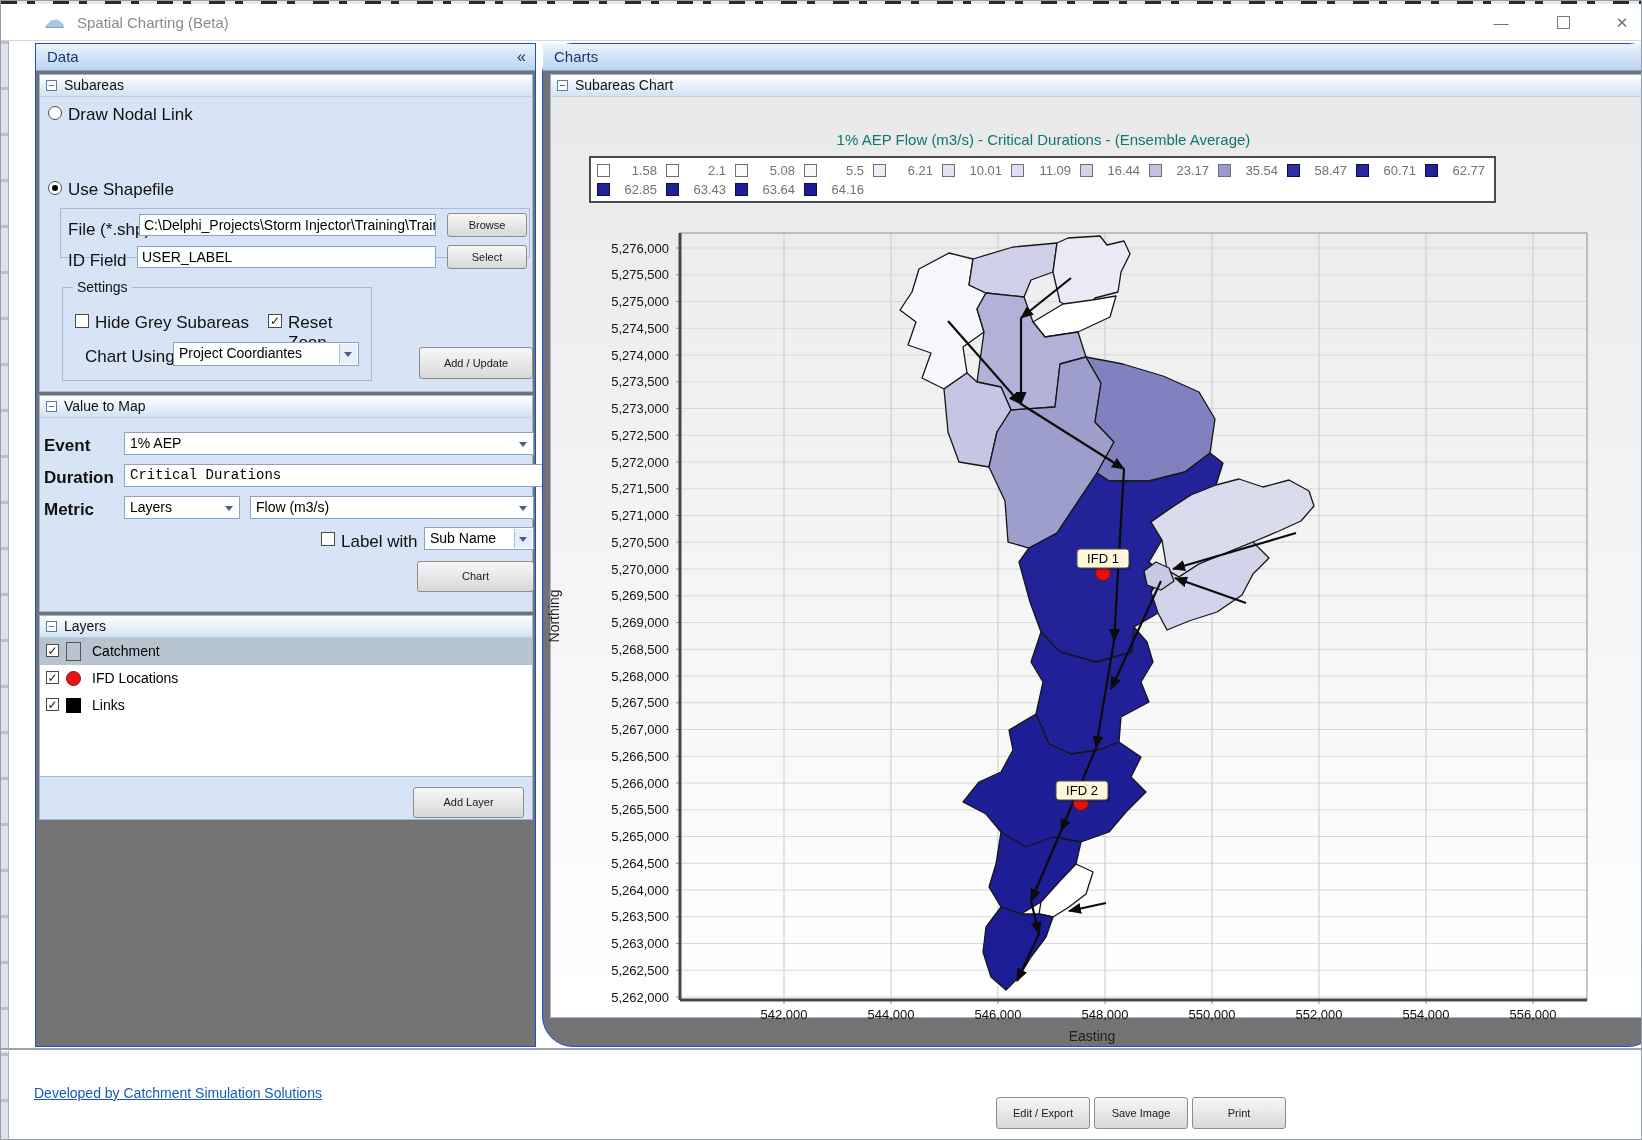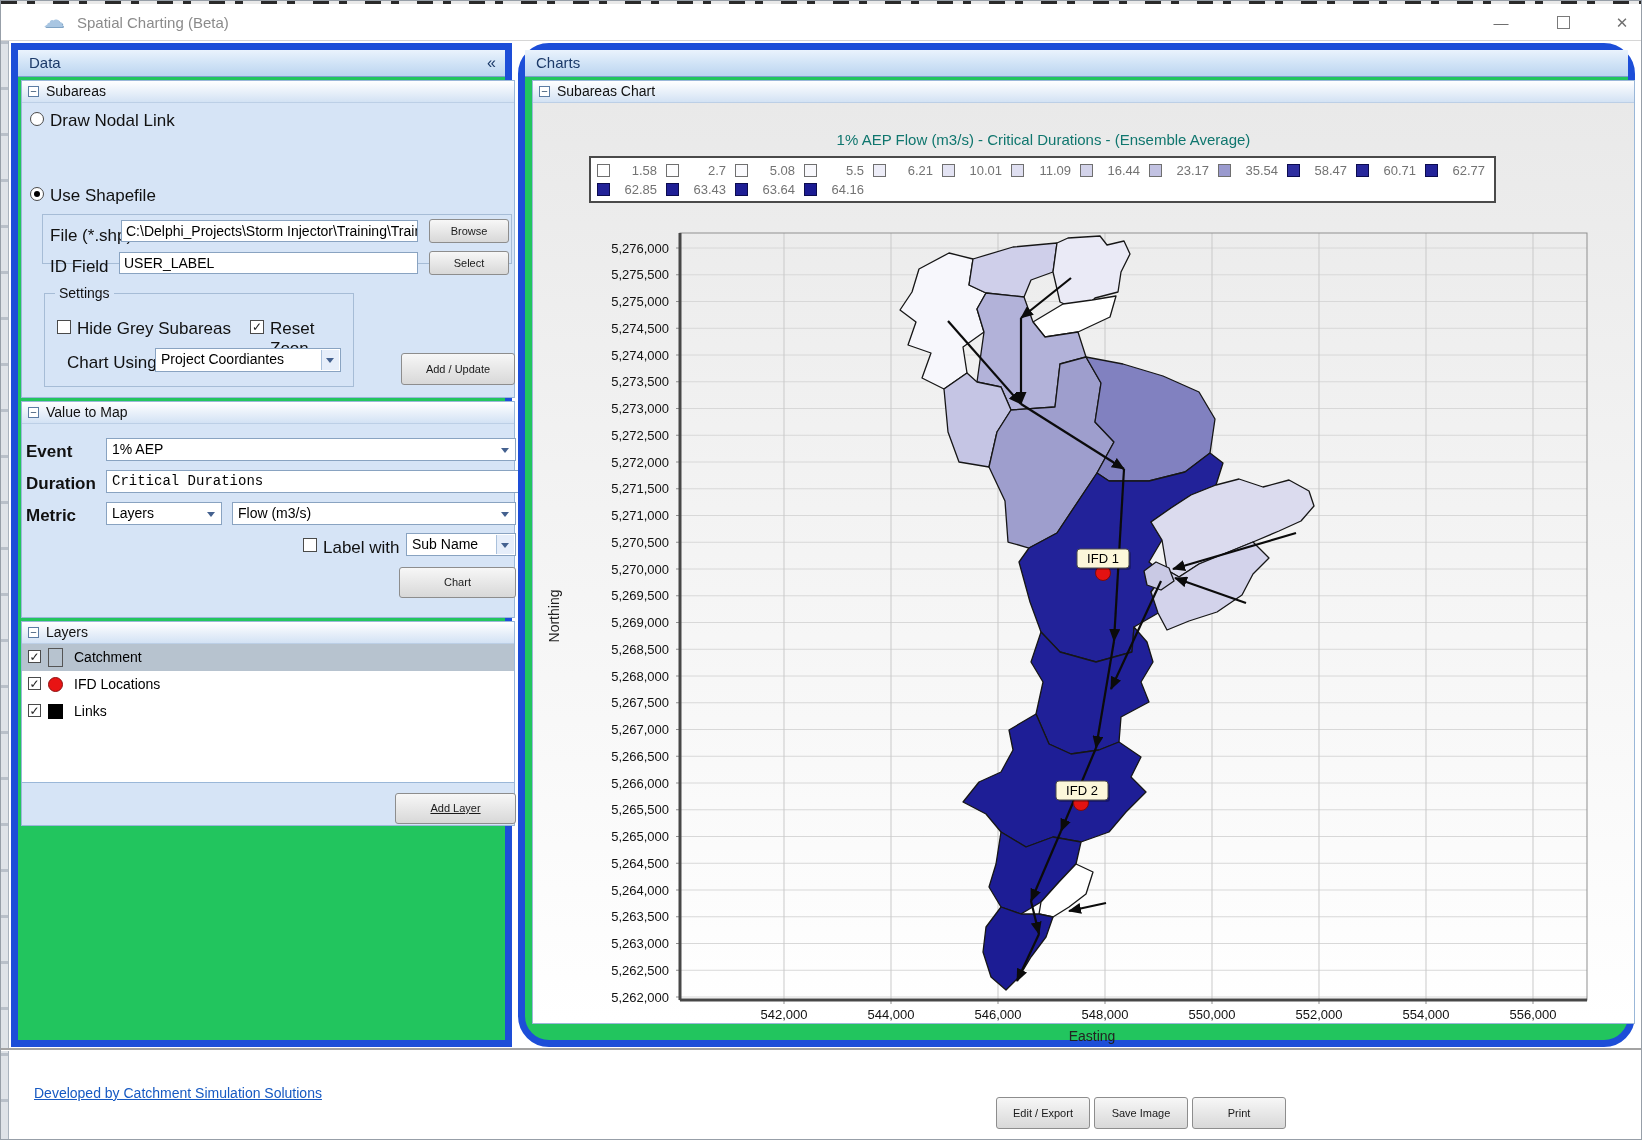--- a/index.html
+++ b/index.html
@@ -11,21 +11,21 @@
   
   .titlebar { position:absolute; left:0; top:3px; width:100%; height:37px; background:#fff; border-bottom:1px solid #d6d6d6; }
   .app-icon { position:absolute; left:42px; top:4px; font-size:21px; color:#a9c6e2; text-shadow:1px 1px 0 #7fa3c4; }
   .win-title { position:absolute; left:76px; top:10px; font-size:15px; color:#8b8b8b; }
   .winbtn { position:absolute; top:8px; width:30px; height:22px; text-align:center; color:#6f6f6f; font-size:15px; line-height:22px; cursor:default; }
   .maxbox { display:inline-block; width:13px; height:13px; border:1px solid #7a7a7a; margin-top:4px; }
   
   .left-strip { position:absolute; left:0; top:40px; width:8px; height:1100px; background:#dfe3e8; border-right:1px solid #aab3bd;
     background-image:repeating-linear-gradient(180deg,#b9c0c9 0 3px,#dfe3e8 3px 46px); }
   
-  .panel { position:absolute; background:#22c55e; border:7px solid #1d4ed8; }
+  .panel { position:absolute; background:#737373; border:1px solid #1d4ed8;margin-left:24px; }
   .panel-header { position:absolute; left:0; top:0; right:0; height:27px; background:linear-gradient(180deg,#eaf3fd,#cfe2f6 55%,#bcd5f0);
     border-bottom:1px solid #7ba0cb; color:#1c3a69; font-size:15px; line-height:26px; padding-left:11px; }
   .collapse-glyph { position:absolute; right:9px; top:0; font-size:16px; color:#1c3a69; cursor:pointer; }
   .group { position:absolute; border:1px solid #9ab7d8; background:#d6e4f6; }
   .group-header { position:absolute; left:0; top:0; right:0; height:22px; background:linear-gradient(180deg,#ffffff,#d3e2f4);
     border-bottom:1px solid #bccfe6; font-size:14px; color:#111; line-height:21px; padding-left:24px; }
   .cbox { position:absolute; left:6px; top:5px; width:11px; height:11px; border:1px solid #5c7ca3; background:#fff;
     font-size:11px; line-height:9px; text-align:center; color:#33506f; }
   label.lbl { font-size:17px; color:#111; }
   .bold { font-weight:bold; }
@@ -171,21 +171,21 @@
             <span class="cb">✓</span>
             <span class="swatch sw-circle"></span>
             <span class="lab">IFD Locations</span>
           </div>
           <div class="layer-row">
             <span class="cb">✓</span>
             <span class="swatch sw-square"></span>
             <span class="lab">Links</span>
           </div>
         </div>
-      <div class="btn" style="left:373px;top:171px;width:121px;height:31px;line-height:29px;text-decoration:underline;">Add Layer</div>
+      <div class="btn" style="left:373px;top:171px;width:111px;height:31px;line-height:29px;">Add Layer</div>
     </div>
   </div>
 
   <div class="panel" style="left:517px;top:42px;width:1117px;height:1004px;border-radius:31px;">
     <div class="panel-header">
       <span>Charts</span>
     </div>
     <div class="group" style="left:7px;top:30px;width:1103px;height:944px;background:#fff;">
       <div class="group-header">
         <span class="cbox">−</span>
@@ -197,21 +197,21 @@
 
   <div class="chart-title">1% AEP Flow (m3/s) - Critical Durations - (Ensemble Average)</div>
   <div class="legend-box">
     <div class="legend-row" id="legend-row-1">
         <span class="legend-cell">
           <span class="sw" style="background: rgb(255, 255, 255); border: 1px solid rgb(111, 111, 111);"></span>
           <span class="lv">1.58</span>
         </span>
         <span class="legend-cell">
           <span class="sw" style="background: rgb(253, 253, 254); border: 1px solid rgb(111, 111, 111);"></span>
-          <span class="lv">2.7</span>
+          <span class="lv">2.1</span>
         </span>
         <span class="legend-cell">
           <span class="sw" style="background: rgb(250, 250, 253); border: 1px solid rgb(111, 111, 111);"></span>
           <span class="lv">5.08</span>
         </span>
         <span class="legend-cell">
           <span class="sw" style="background: rgb(248, 248, 252); border: 1px solid rgb(111, 111, 111);"></span>
           <span class="lv">5.5</span>
         </span>
         <span class="legend-cell">

